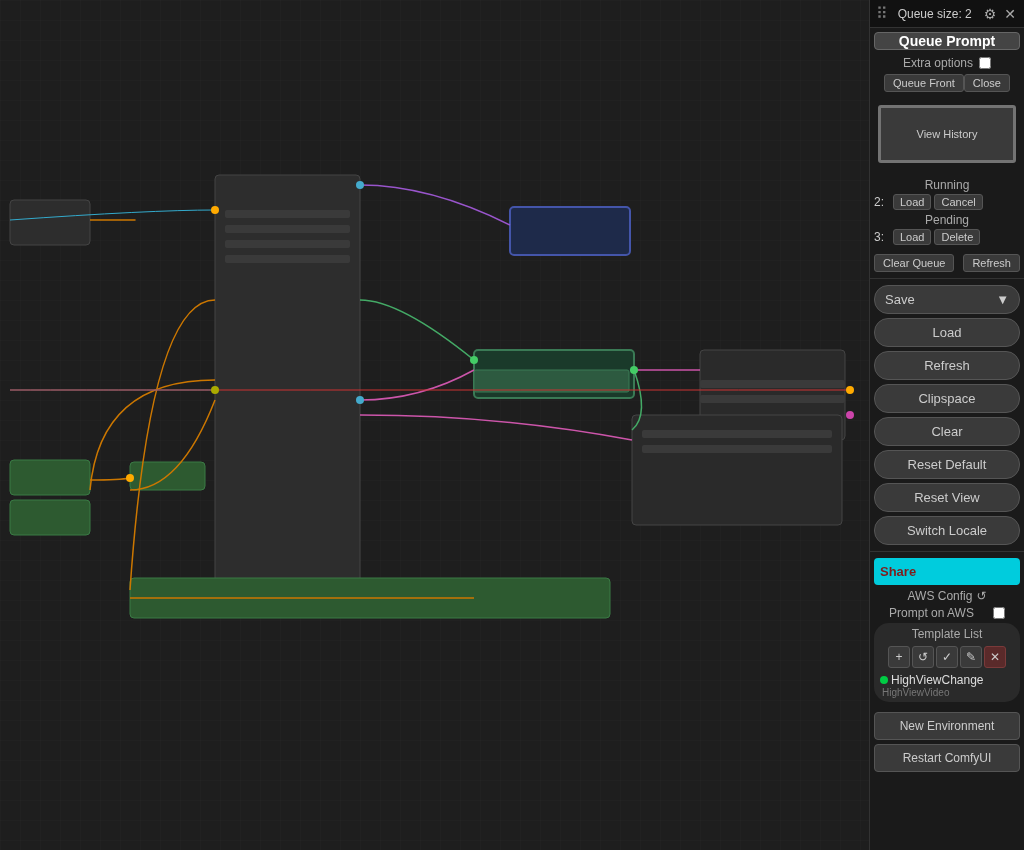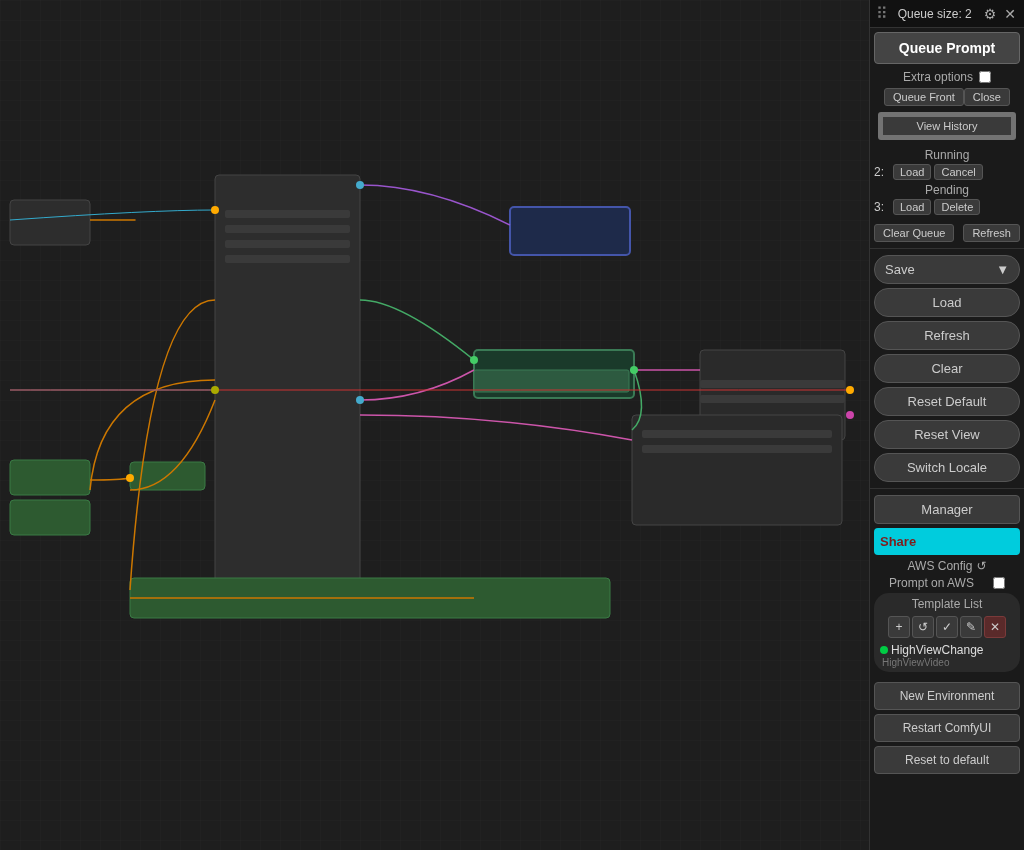--- a/index.html
+++ b/index.html
@@ -68,21 +68,20 @@
       color: #aaa;
       cursor: pointer;
       font-size: 14px;
       padding: 2px;
     }
 
     
     .queue-prompt-btn {
       width: calc(100% - 8px);
       margin: 4px;
-      padding: 7px;
       background: #444;
       border: 1px solid #666;
       border-radius: 4px;
       color: #fff;
       font-size: 14px;
       font-weight: bold;
       cursor: pointer;
       text-align: center;
     }
 
@@ -119,24 +118,24 @@
       background: #3a3a3a;
       border: 1px solid #555;
       border-radius: 3px;
       color: #ccc;
       font-size: 11px;
       cursor: pointer;
     }
 
     .view-history-btn {
       width: calc(100% - 16px);
-      margin: 4px 8px;
-      padding: 3px;
-      background: #3a3a3a;
-      border: 5px solid #737373;
+      margin: 11px 8px;
+      padding: 20px;
+      background: #3a3a3a;
+      border: 3px solid #737373;
       border-radius: 3px;
       color: #ccc;
       font-size: 11px;
       cursor: pointer;
       text-align: center;
     }
 
     
     .queue-section {
       padding: 4px;
@@ -471,32 +470,32 @@
 
   <button class="action-btn save-btn">
     <span>Save</span>
     <span>▼</span>
   </button>
 
   <button class="action-btn">Load</button>
 
   <button class="action-btn">Refresh</button>
 
+  <button class="action-btn">Clipspace</button>
 
   <button class="action-btn">Clear</button>
 
   <button class="action-btn">Reset Default</button>
 
   <button class="action-btn">Reset View</button>
 
   <button class="action-btn">Switch Locale</button>
 
   <div class="divider"></div>
 
-  <button class="manager-btn">Manager</button>
 
   <button class="share-btn">Share</button>
 
   <div class="aws-row">
     <span>AWS Config</span>
     <span style="cursor:pointer;">↺</span>
   </div>
 
   <div class="prompt-row">
     <span>Prompt on AWS</span>
@@ -519,15 +518,14 @@
         HighViewChange
       </div>
       <div class="template-sub">HighViewVideo</div>
     </div>
   </div>
 
   <div style="height:6px;"></div>
 
   <button class="bottom-btn">New Environment</button>
   <button class="bottom-btn">Restart ComfyUI</button>
-  <button class="bottom-btn">Reset to default</button>
 
 </div>
 
 </body></html>

